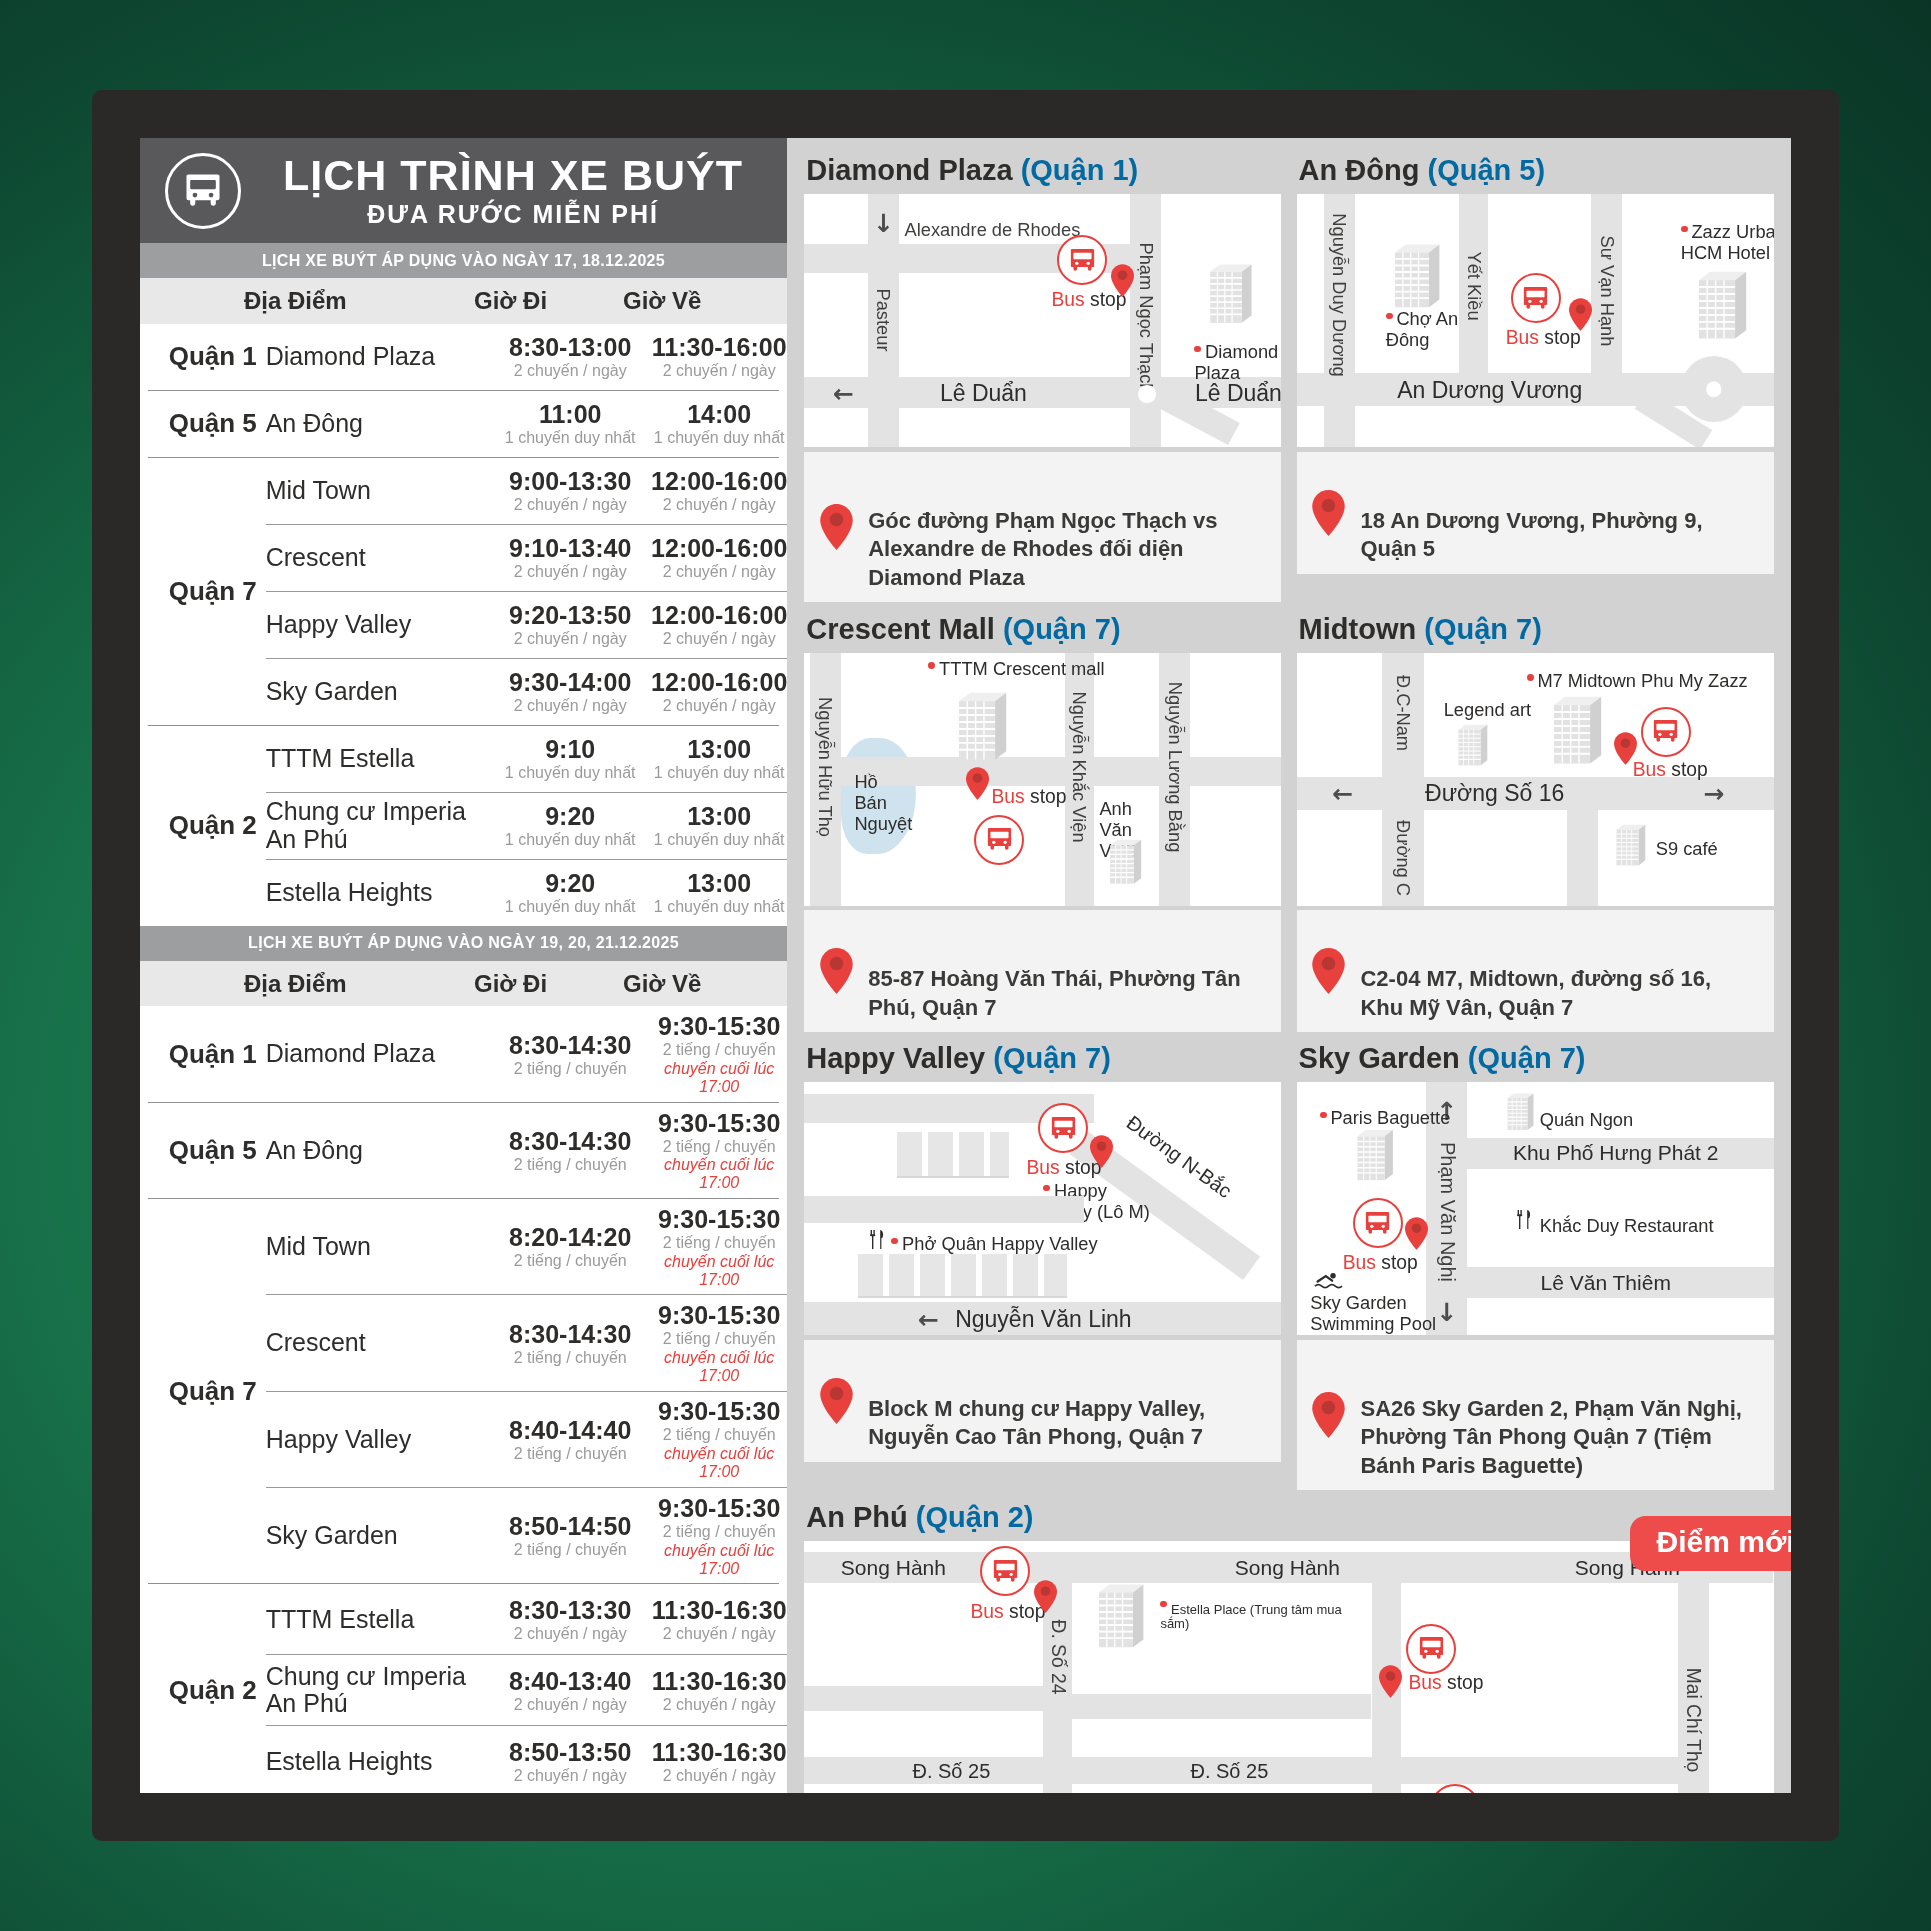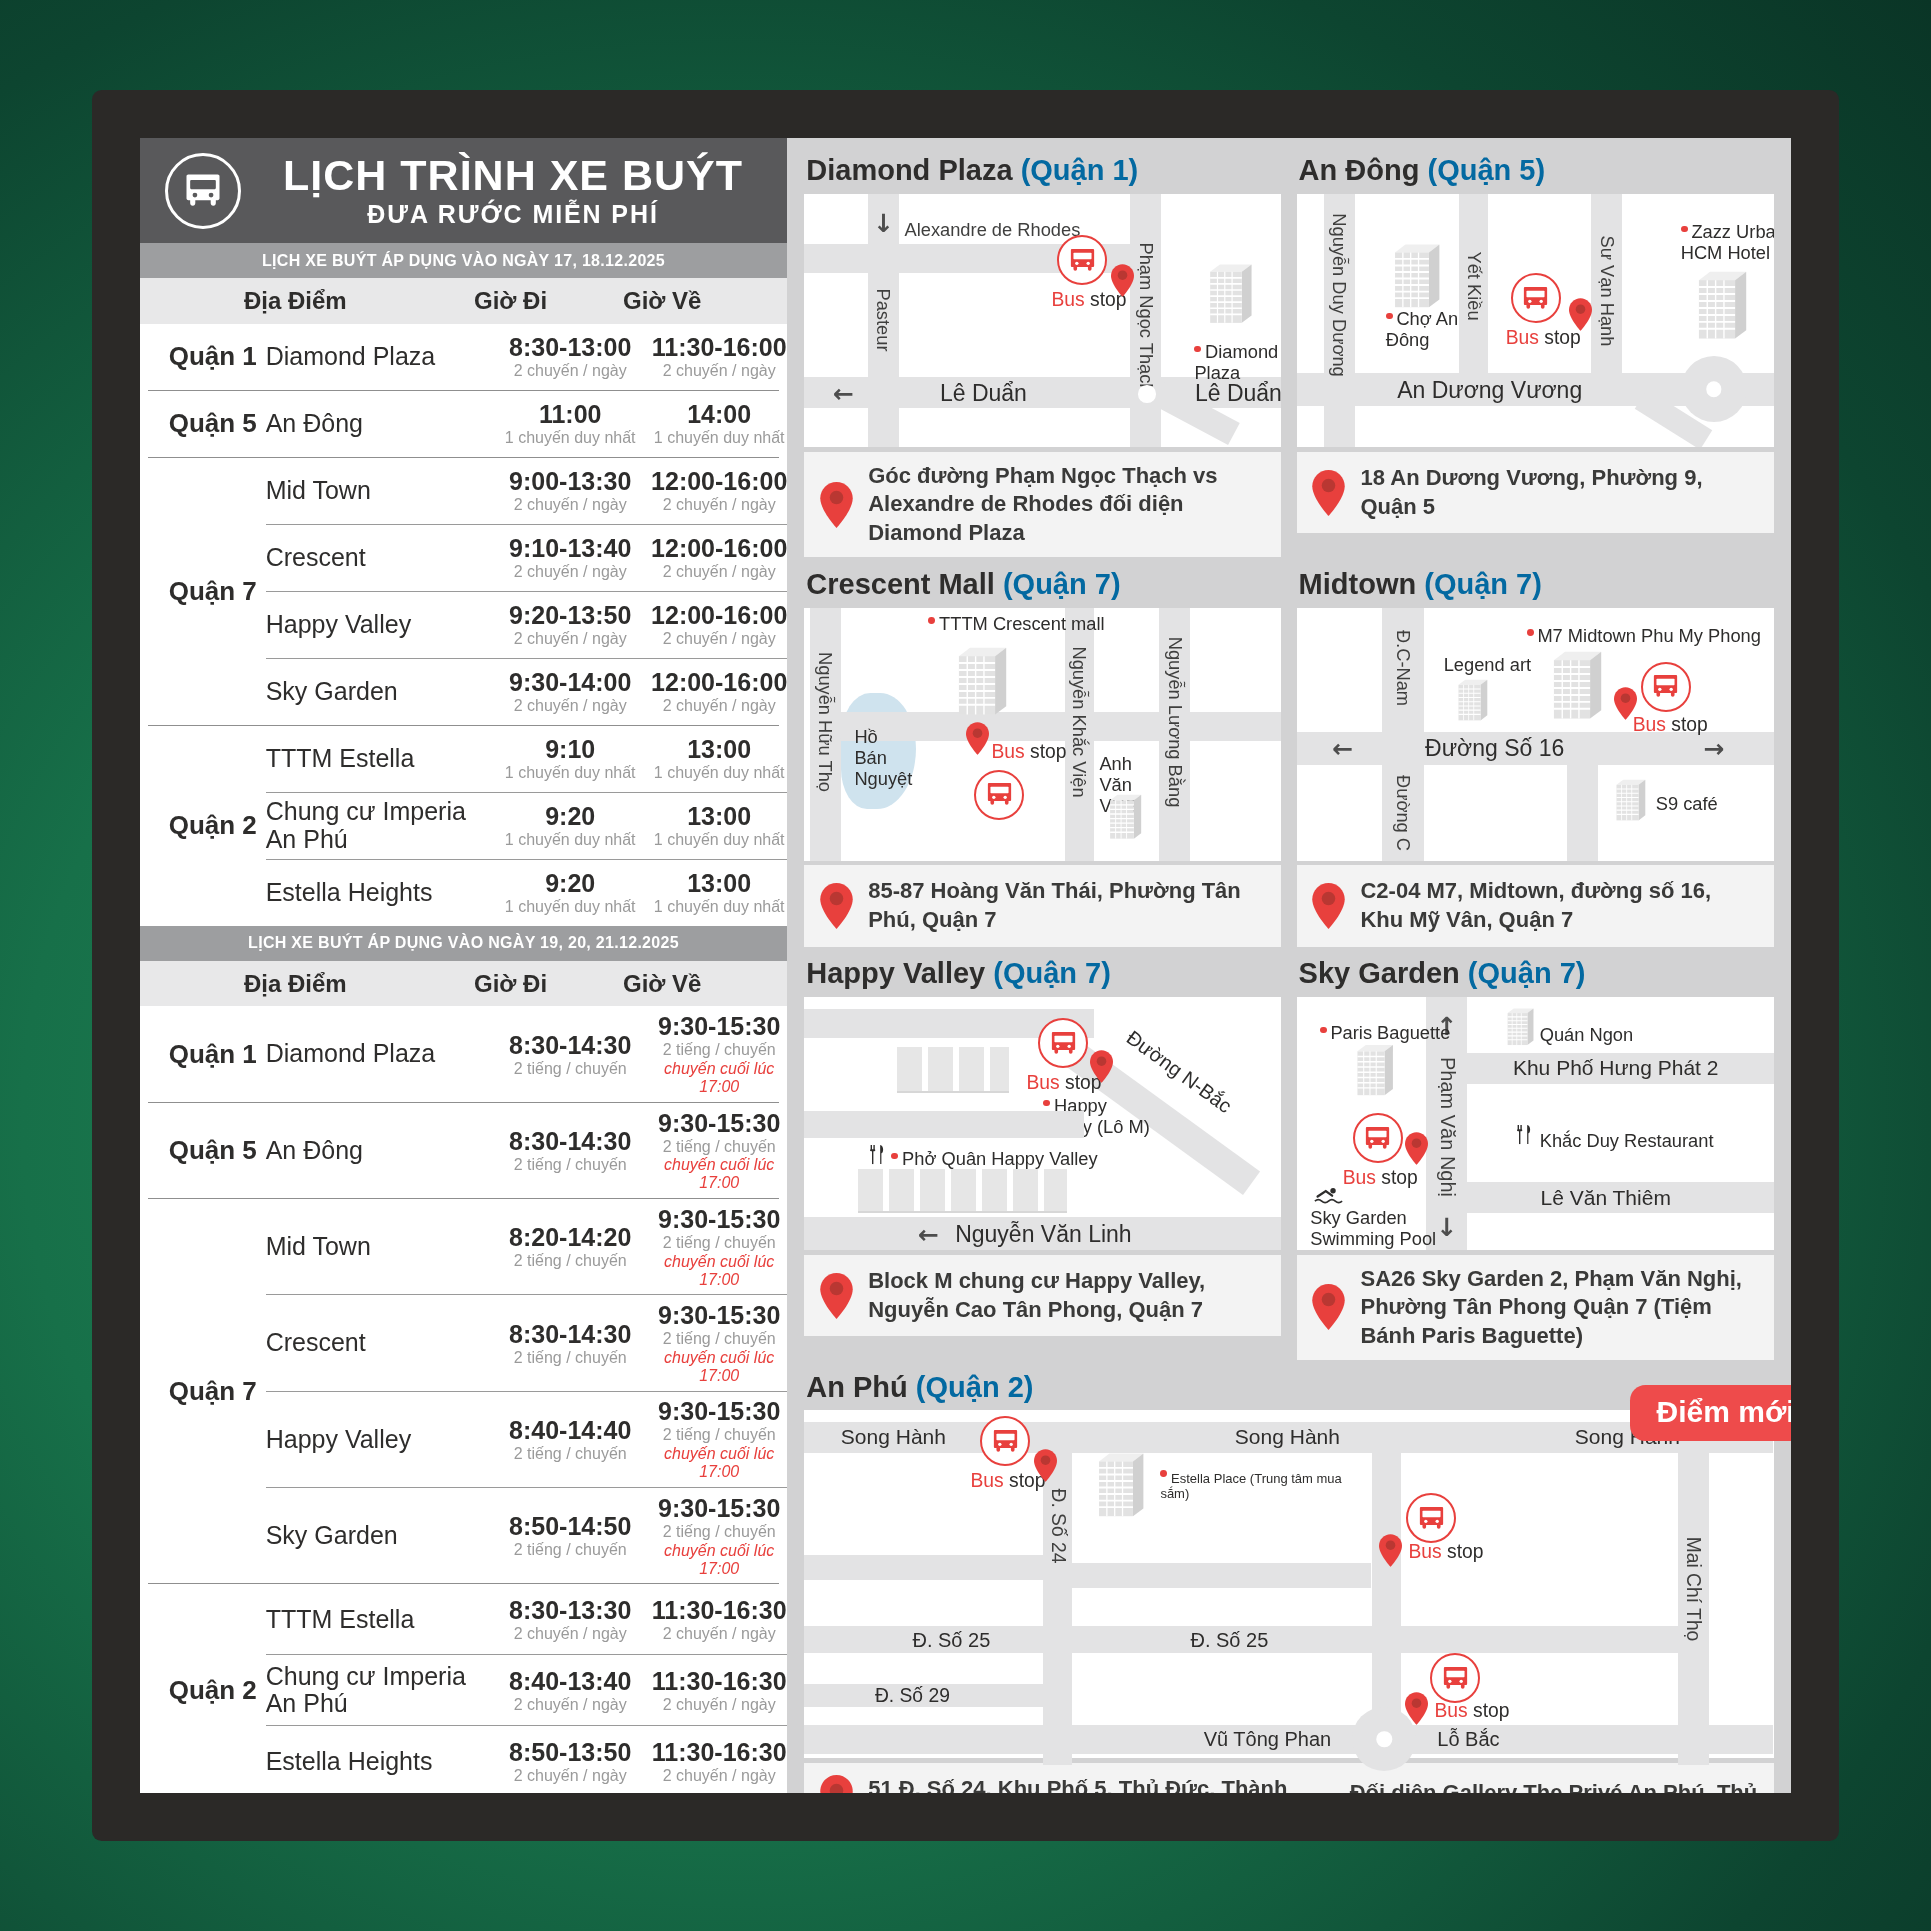--- a/index.html
+++ b/index.html
@@ -38,21 +38,21 @@
   .maps{flex:1;background:#d2d2d3;padding:5.8px 17.4px 9.7px 17.4px;overflow:hidden;}
   .mrow{display:flex;gap:15.4px;}
   .panel{flex:1;margin-top:5.8px;}
   .panel-title{font-size:29px;color:#2e2d2c;padding:4.8px 1.9px 6.8px 1.9px;}
   .panel-title b{font-weight:bold;}
   .panel-title .dist{font-weight:700;color:#0369a1;}
   .mapcard{position:relative;background:#fff;height:253px;overflow:hidden;}
   .mapcard.tall{height:348px;overflow:visible;}
   .addrcard{background:#f3f3f3;margin-top:4.8px;display:flex;align-items:center;gap:15.4px;padding:9.7px 15.4px;min-height:62px;}
   .addrcard .ic{flex:0 0 auto;}
-  .addr-t{font-size:22px;font-weight:600;color:#3a3a39;line-height:1.3;}
+  .addr-t{font-size:22px;font-weight:600;color:#3a3a39;line-height:1.3;margin-top:45px;}
   .vroad,.hroad{position:absolute;background:#e3e3e4;}
   .lake{position:absolute;background:#cfe3ee;border-radius:45% 55% 60% 40%;}
   .vlabel{position:absolute;transform:translate(-50%,-50%) rotate(90deg);white-space:nowrap;font-size:18.3px;color:#3f3f3e;}
   .hlabel{position:absolute;transform:translate(-50%,-50%);white-space:nowrap;font-size:18.3px;color:#3f3f3e;}
   .roadname{font-size:23px;color:#2e2d2c;}
   .diag{position:absolute;}
   .arrow{position:absolute;transform:translate(-50%,-50%);font-family:"DejaVu Sans",sans-serif;font-weight:bold;color:#4d4d4d;font-size:25px;}
   .busbadge{position:absolute;width:50px;height:50px;background:#fff;border:2.9px solid #e8403d;border-radius:50%;color:#e8403d;display:flex;align-items:center;justify-content:center;box-sizing:border-box;}
   .busbadge svg{width:31px;height:31px;}
   .busstop{position:absolute;font-size:19.3px;white-space:nowrap;color:#2e2d2c;}
@@ -578,21 +578,21 @@
                 <polygon points="36,8 44,2 44,44 36,50" fill="#d0d0d0"></polygon>
                 <rect x="10" y="8" width="26" height="42" fill="#e2e2e2"></rect>
                 <g stroke="#ffffff" stroke-width="1.4">
                   <path d="M10 13h26M10 18h26M10 23h26M10 28h26M10 33h26M10 38h26M10 43h26"></path>
                 </g>
                 <g stroke="#ffffff" stroke-width="1">
                   <path d="M16 8v42M22 8v42M28 8v42"></path>
                 </g>
               </svg>
             </span>
-          <div class="lmk" style="left:230px;top:17.4px;width:241px"><span class="dot"></span><span>M7 Midtown Phu My Phong</span></div>
+          <div class="lmk" style="left:230px;top:17.4px;width:241px"><span class="dot"></span><span>M7 Midtown Phu My Zazz</span></div>
           <span class="bldg ic" style="left:243px;top:41px;width:64px">
               <svg viewBox="0 0 46 54" width="100%">
                 <polygon points="10,8 18,2 44,2 36,8" fill="#efefef"></polygon>
                 <polygon points="36,8 44,2 44,44 36,50" fill="#d0d0d0"></polygon>
                 <rect x="10" y="8" width="26" height="42" fill="#e2e2e2"></rect>
                 <g stroke="#ffffff" stroke-width="1.4">
                   <path d="M10 13h26M10 18h26M10 23h26M10 28h26M10 33h26M10 38h26M10 43h26"></path>
                 </g>
                 <g stroke="#ffffff" stroke-width="1">
                   <path d="M16 8v42M22 8v42M28 8v42"></path>

